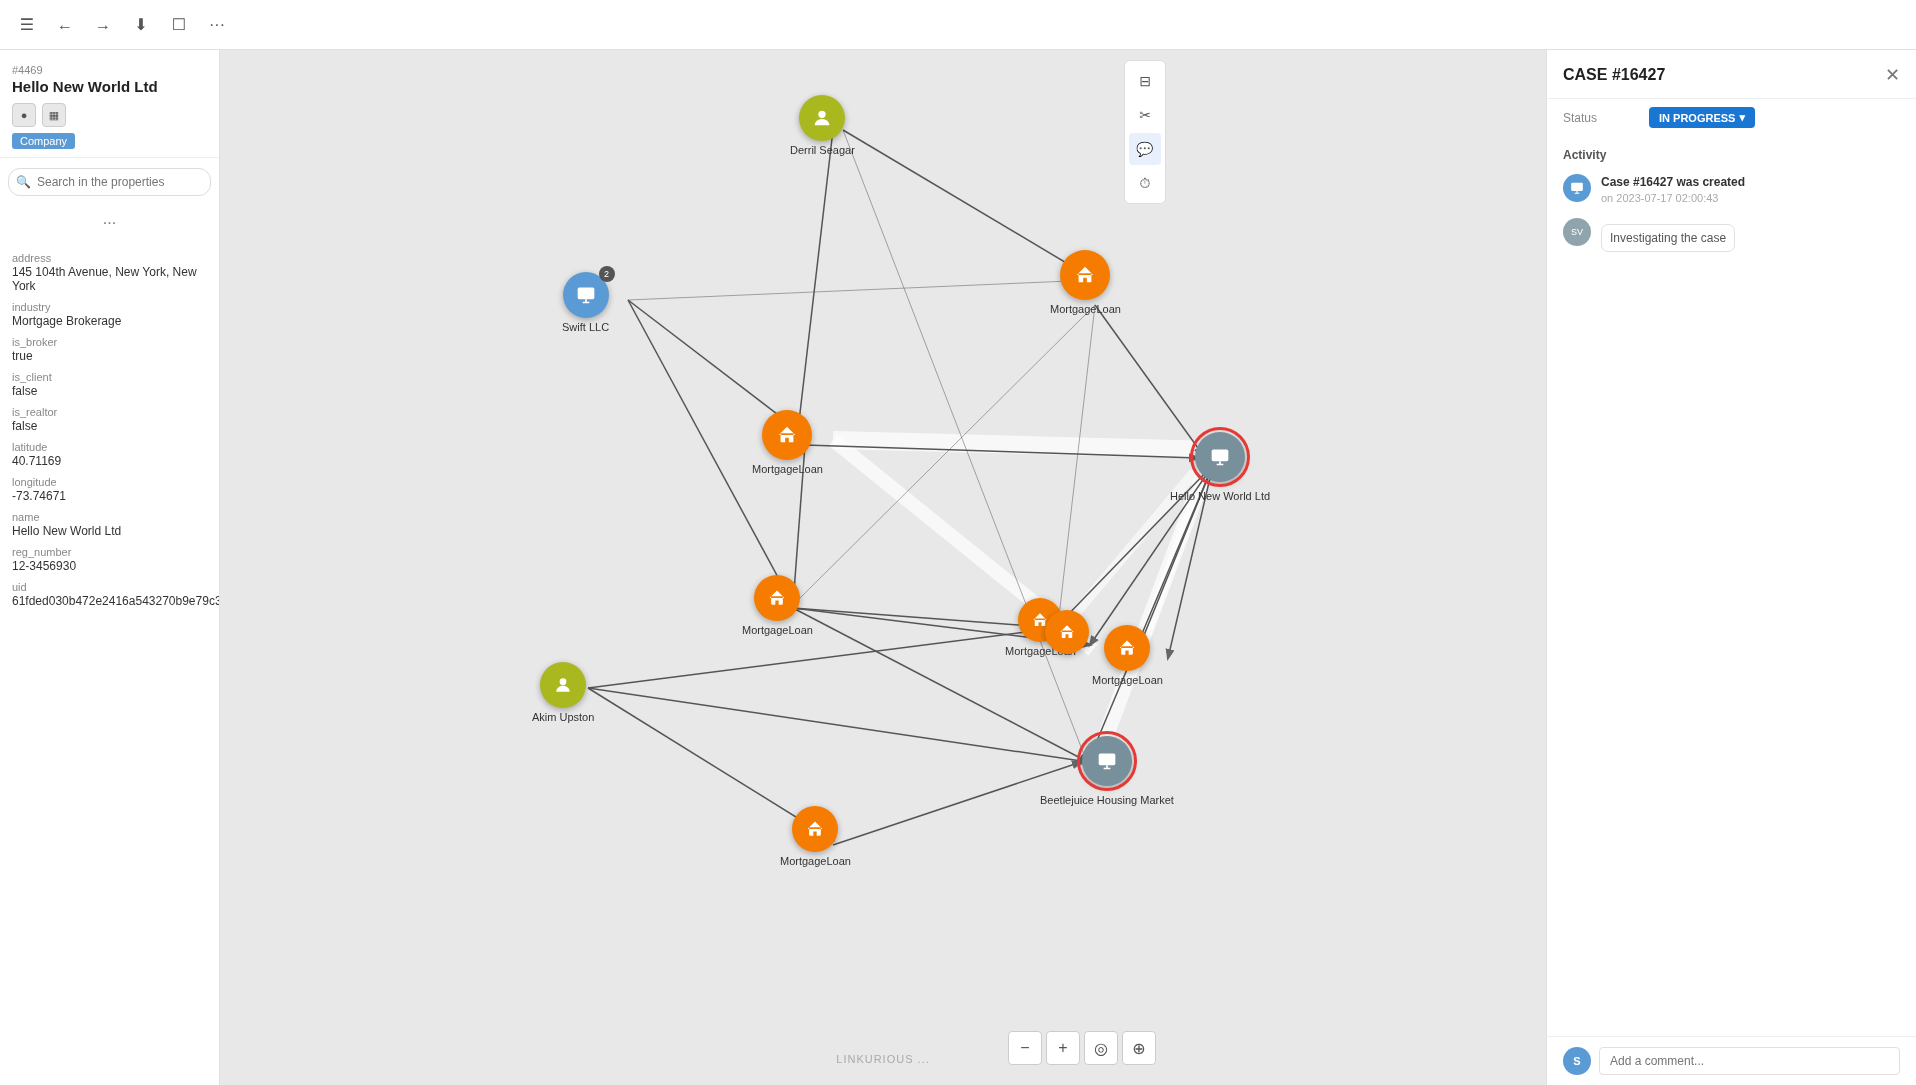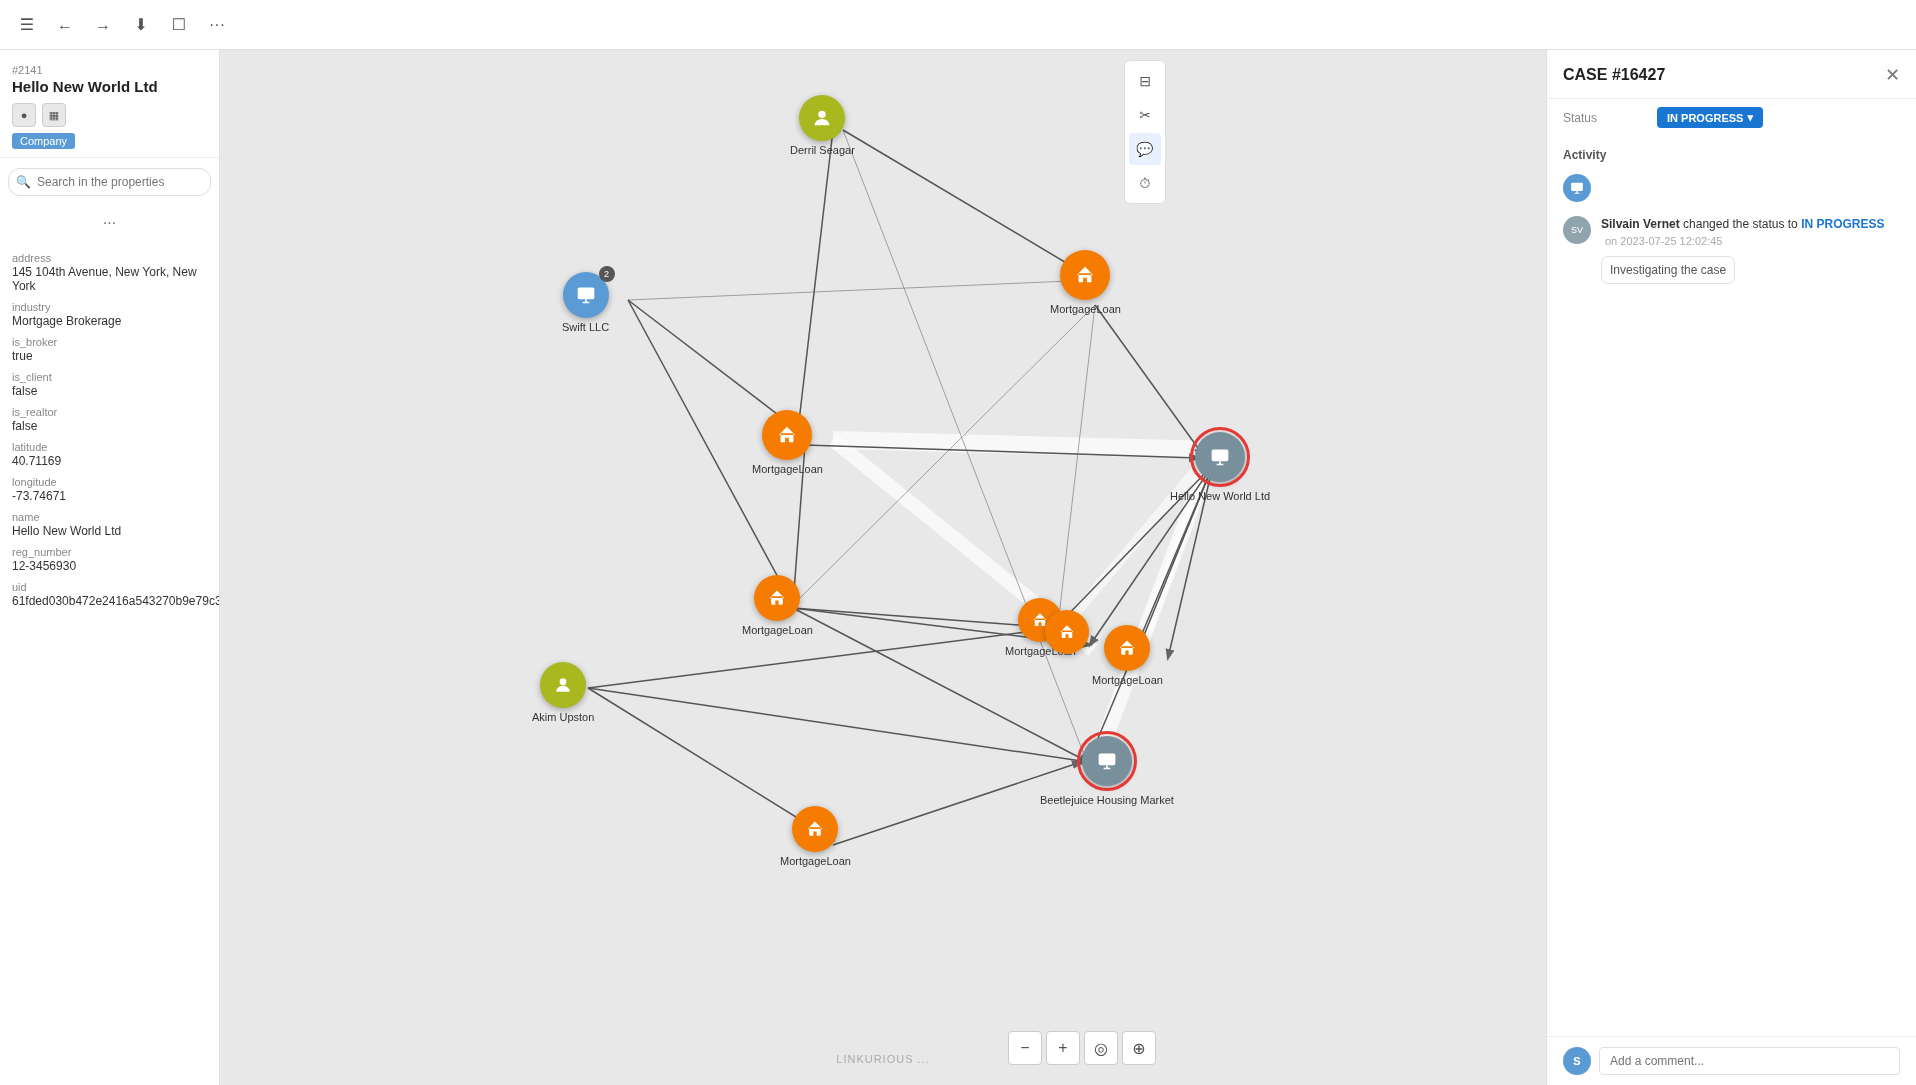--- a/index.html
+++ b/index.html
@@ -75,21 +75,21 @@
     
     .right-panel {
       width: 370px; min-width: 370px; background: #fff; border-left: 1px solid #e0e0e0;
       margin-top: 50px; height: calc(1085px - 50px); display: flex; flex-direction: column; z-index: 5;
       overflow: hidden;
     }
     .case-header { padding: 14px 16px 12px; border-bottom: 1px solid #eee; display: flex; align-items: center; justify-content: space-between; gap: 45px; }
     .case-title { font-size: 16px; font-weight: 600; color: #222; }
     .close-btn { background: transparent; border: none; cursor: pointer; font-size: 18px; color: #777; }
 
-    .case-row { display: flex; align-items: center; padding: 8px 16px; gap: 24px; }
+    .case-row { display: flex; align-items: center; padding: 8px 16px; gap: 16px; }
     .case-row-label { font-size: 12px; color: #888; width: 70px; flex-shrink: 0; }
     .status-badge {
       background: #1976d2; color: #fff; font-size: 11px; font-weight: 600;
       padding: 4px 10px; border-radius: 4px; display: flex; align-items: center; gap: 4px; cursor: pointer;
     }
     .assign-text { font-size: 12px; color: #aaa; }
     .assign-btn { margin-left: 8px; font-size: 11px; font-weight: 600; border: 1px solid #1976d2; color: #1976d2; background: transparent; padding: 3px 10px; border-radius: 4px; cursor: pointer; }
 
     .activity-section { padding: 12px 16px; flex: 1; overflow-y: auto; }
     .activity-title { font-size: 12px; font-weight: 600; color: #555; margin-bottom: 12px; }
@@ -115,21 +115,21 @@
   <button class="toolbar-btn">☰</button>
   <button class="toolbar-btn">←</button>
   <button class="toolbar-btn">→</button>
   <button class="toolbar-btn">⬇</button>
   <button class="toolbar-btn">☐</button>
   <button class="toolbar-btn">···</button>
 </div>
 
 <div class="left-panel">
   <div class="panel-header">
-    <div class="panel-id">#2141</div>
+    <div class="panel-id">#4469</div>
     <div class="panel-title">Hello New World Ltd</div>
     <div class="panel-icons">
       <div class="panel-icon-btn">●</div>
       <div class="panel-icon-btn">▦</div>
     </div>
     <div>
       <span class="company-badge">Company</span>
     </div>
   </div>
 
@@ -391,31 +391,31 @@
   <div class="activity-section">
     <div class="activity-title">Activity</div>
 
     <div class="activity-item">
       <div class="activity-avatar blue">
         <svg width="14" height="14" viewBox="0 0 24 24" fill="white">
             <rect x="2" y="3" width="20" height="14" rx="2"></rect>
             <path d="M8 21h8M12 17v4" stroke="white" stroke-width="2" fill="none"></path>
           </svg>
       </div>
+      <div class="activity-content">
+        <div class="activity-text">
+          <strong>Case #16427 was created</strong>
+        </div>
+        <div class="activity-date">on 2023-07-17 02:00:43</div>
+      </div>
     </div>
 
     <div class="activity-item">
       <div class="activity-avatar gray" style="font-size:9px;">SV</div>
       <div class="activity-content">
-        <div class="activity-text">
-          <strong>Silvain Vernet</strong>
-          <span> changed the status to </span>
-          <span class="in-progress-text">IN PROGRESS</span>
-          <span class="activity-date" style="display:inline;margin-left:4px;"> on 2023-07-25 12:02:45</span>
-        </div>
         <div>
           <span class="activity-note">Investigating the case</span>
         </div>
       </div>
     </div>
   </div>
 
   <div class="comment-box">
     <div class="comment-avatar">S</div>
     <input type="text" class="comment-input" placeholder="Add a comment..." style="">

